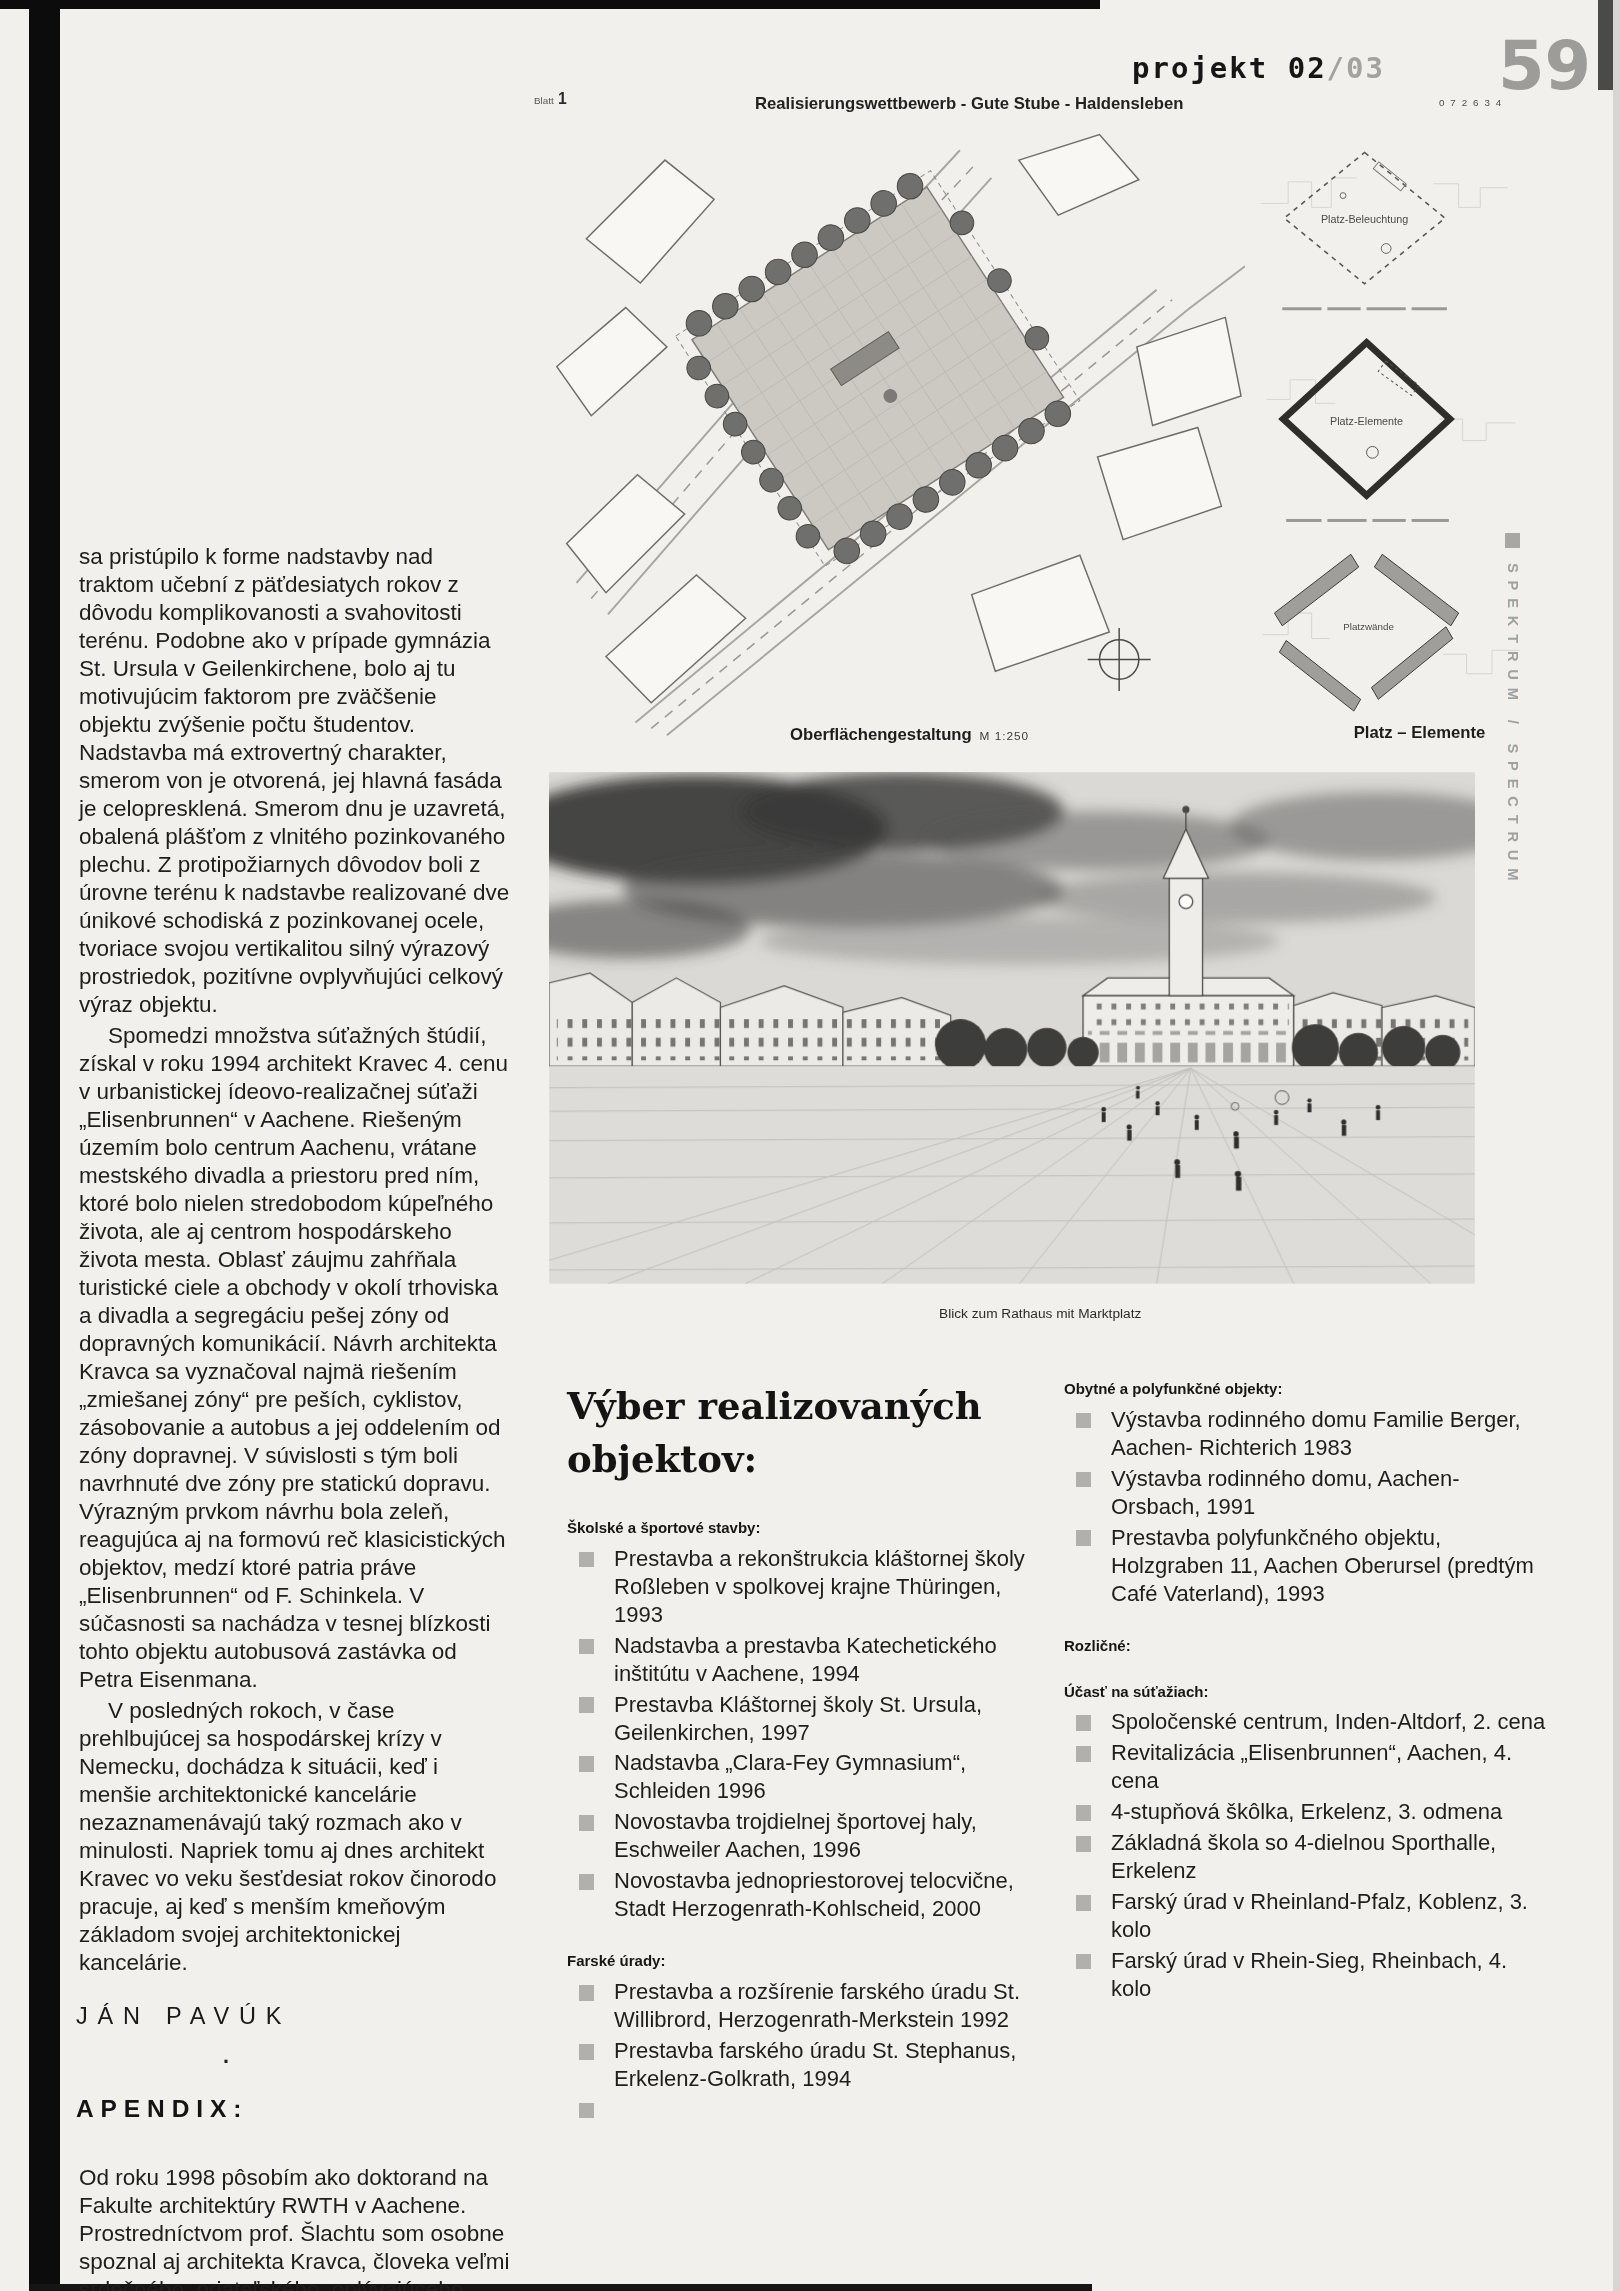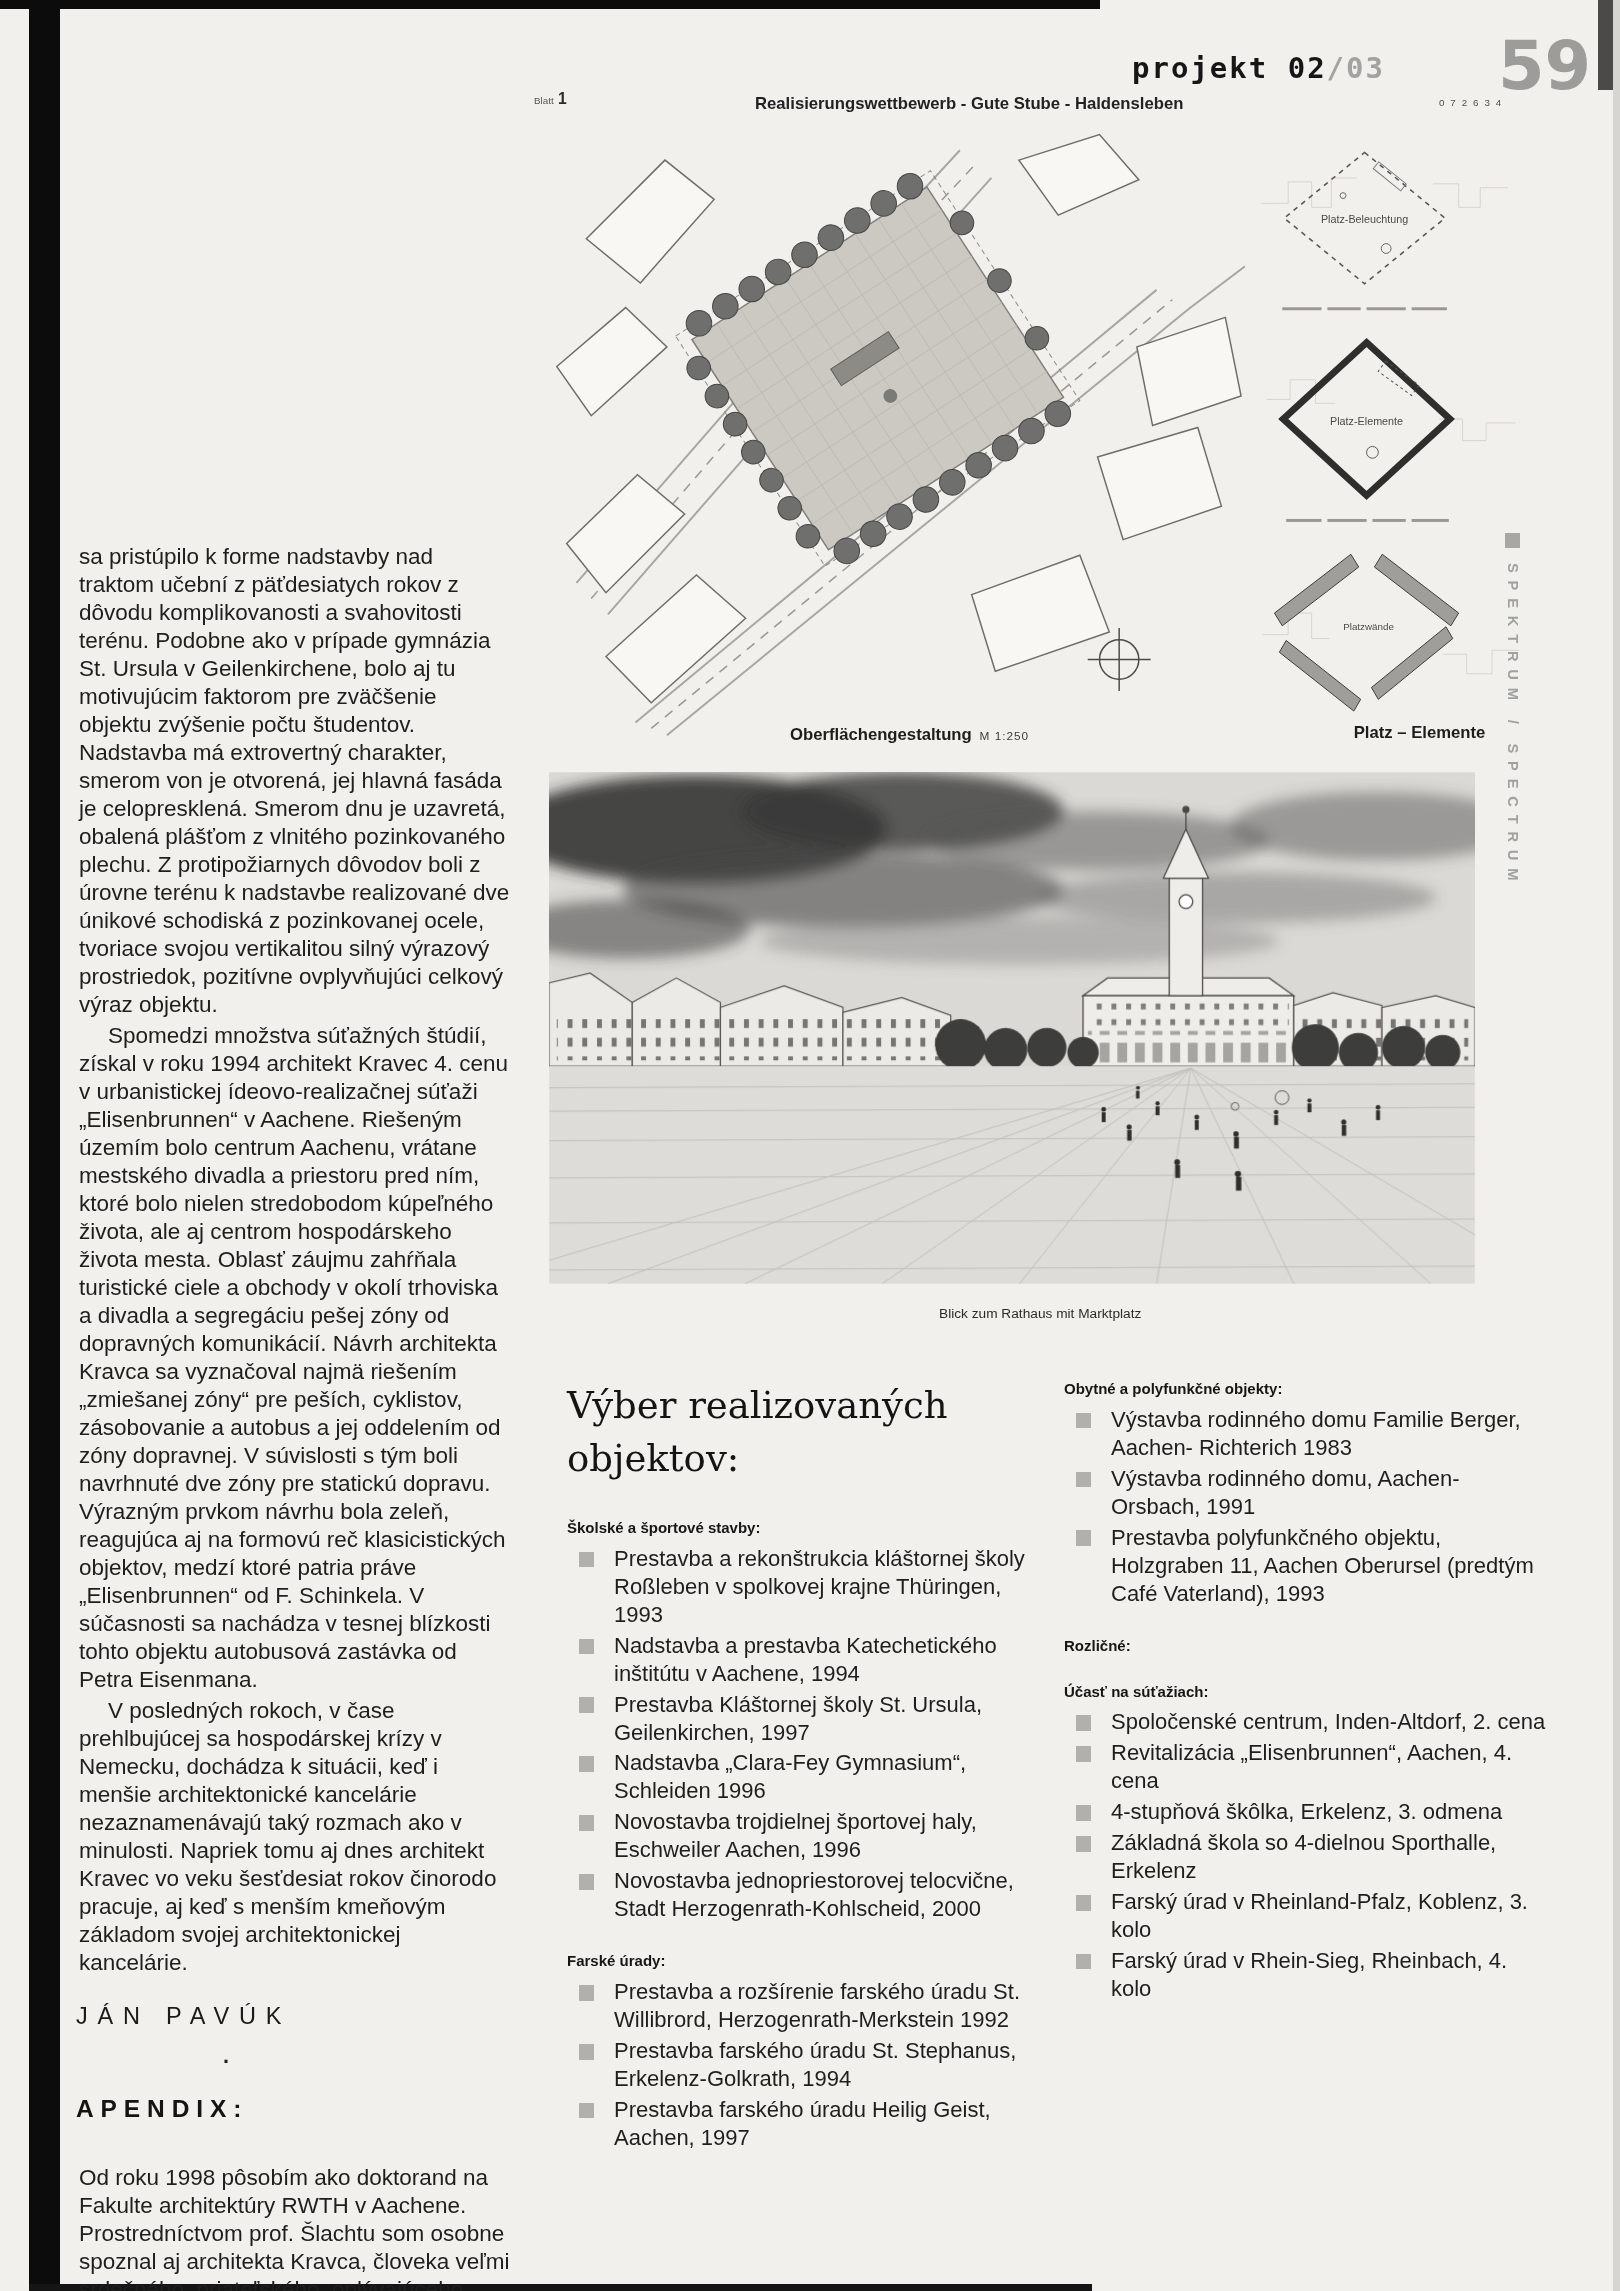--- a/index.html
+++ b/index.html
@@ -49,21 +49,21 @@
   .article{position:absolute;left:76px;top:540px;width:439px;}
   .article p{margin:3px;font-size:22.5px;line-height:28px;color:#1e1e1e;}
   .article p.ind{text-indent:29px;}
   .author{margin-top:25.5px;font-size:23.5px;letter-spacing:9.8px;color:#1a1a1a;}
   .mark{margin:13.7px 0 0 147px;font-size:21.6px;font-weight:bold;}
   .apx-title{margin-top:25.5px;font-size:24.5px;font-weight:bold;letter-spacing:6.9px;color:#141414;}
   .apx-text{margin-top:41px !important;}
 
   
   .sel-title{position:absolute;left:567px;top:1380px;width:470px;
-    font-family:"DejaVu Serif",serif;font-weight:normal;font-size:37px;line-height:1.42;color:#141414;}
+    font-family:"DejaVu Serif",serif;font-weight:bold;font-size:37px;line-height:1.42;color:#141414;}
   .listcol{position:absolute;top:1380px;}
   .col1{left:567px;width:469px;padding-top:139px;}
   .col2{left:1064px;width:482px;}
   .sec{margin-bottom:29px;}
   .sec-h{font-size:15px;font-weight:bold;color:#161616;margin:0 0 8.8px 0;}
   .li{position:relative;padding-left:47px;font-size:22px;line-height:28px;color:#1e1e1e;margin-bottom:2.9px;}
   .li .bullet{position:absolute;left:11.8px;top:6.9px;width:15.7px;height:15.7px;background:#b2b0ac;}
   text{font-family:"Liberation Sans",sans-serif;}
 </style>
 </head>
@@ -390,21 +390,21 @@
       <div class="li"><span class="bullet"></span><span>Nadstavba a prestavba Katechetického inštitútu v Aachene, 1994</span></div>
       <div class="li"><span class="bullet"></span><span>Prestavba Kláštornej školy St. Ursula, Geilenkirchen, 1997</span></div>
       <div class="li"><span class="bullet"></span><span>Nadstavba „Clara-Fey Gymnasium“, Schleiden 1996</span></div>
       <div class="li"><span class="bullet"></span><span>Novostavba trojdielnej športovej haly, Eschweiler Aachen, 1996</span></div>
       <div class="li"><span class="bullet"></span><span>Novostavba jednopriestorovej telocvične, Stadt Herzogenrath-Kohlscheid, 2000</span></div>
     </div>
     <div class="sec">
       <div class="sec-h">Farské úrady:</div>
       <div class="li"><span class="bullet"></span><span>Prestavba a rozšírenie farského úradu St. Willibrord, Herzogenrath-Merkstein 1992</span></div>
       <div class="li"><span class="bullet"></span><span>Prestavba farského úradu St. Stephanus, Erkelenz-Golkrath, 1994</span></div>
-      <div class="li"><span class="bullet"></span><span>Prestavba farského úradu Heilig Geist, Aachen, 1997</span></div>
+      <div class="li"><span class="bullet"></span></div>
     </div>
   </div>
 
   <div class="listcol col2">
     <div class="sec">
       <div class="sec-h">Obytné a polyfunkčné objekty:</div>
       <div class="li"><span class="bullet"></span><span>Výstavba rodinného domu Familie Berger, Aachen- Richterich 1983</span></div>
       <div class="li"><span class="bullet"></span><span>Výstavba rodinného domu, Aachen-Orsbach, 1991</span></div>
       <div class="li"><span class="bullet"></span><span>Prestavba polyfunkčného objektu, Holzgraben 11, Aachen Oberursel (predtým Café Vaterland), 1993</span></div>
     </div>

